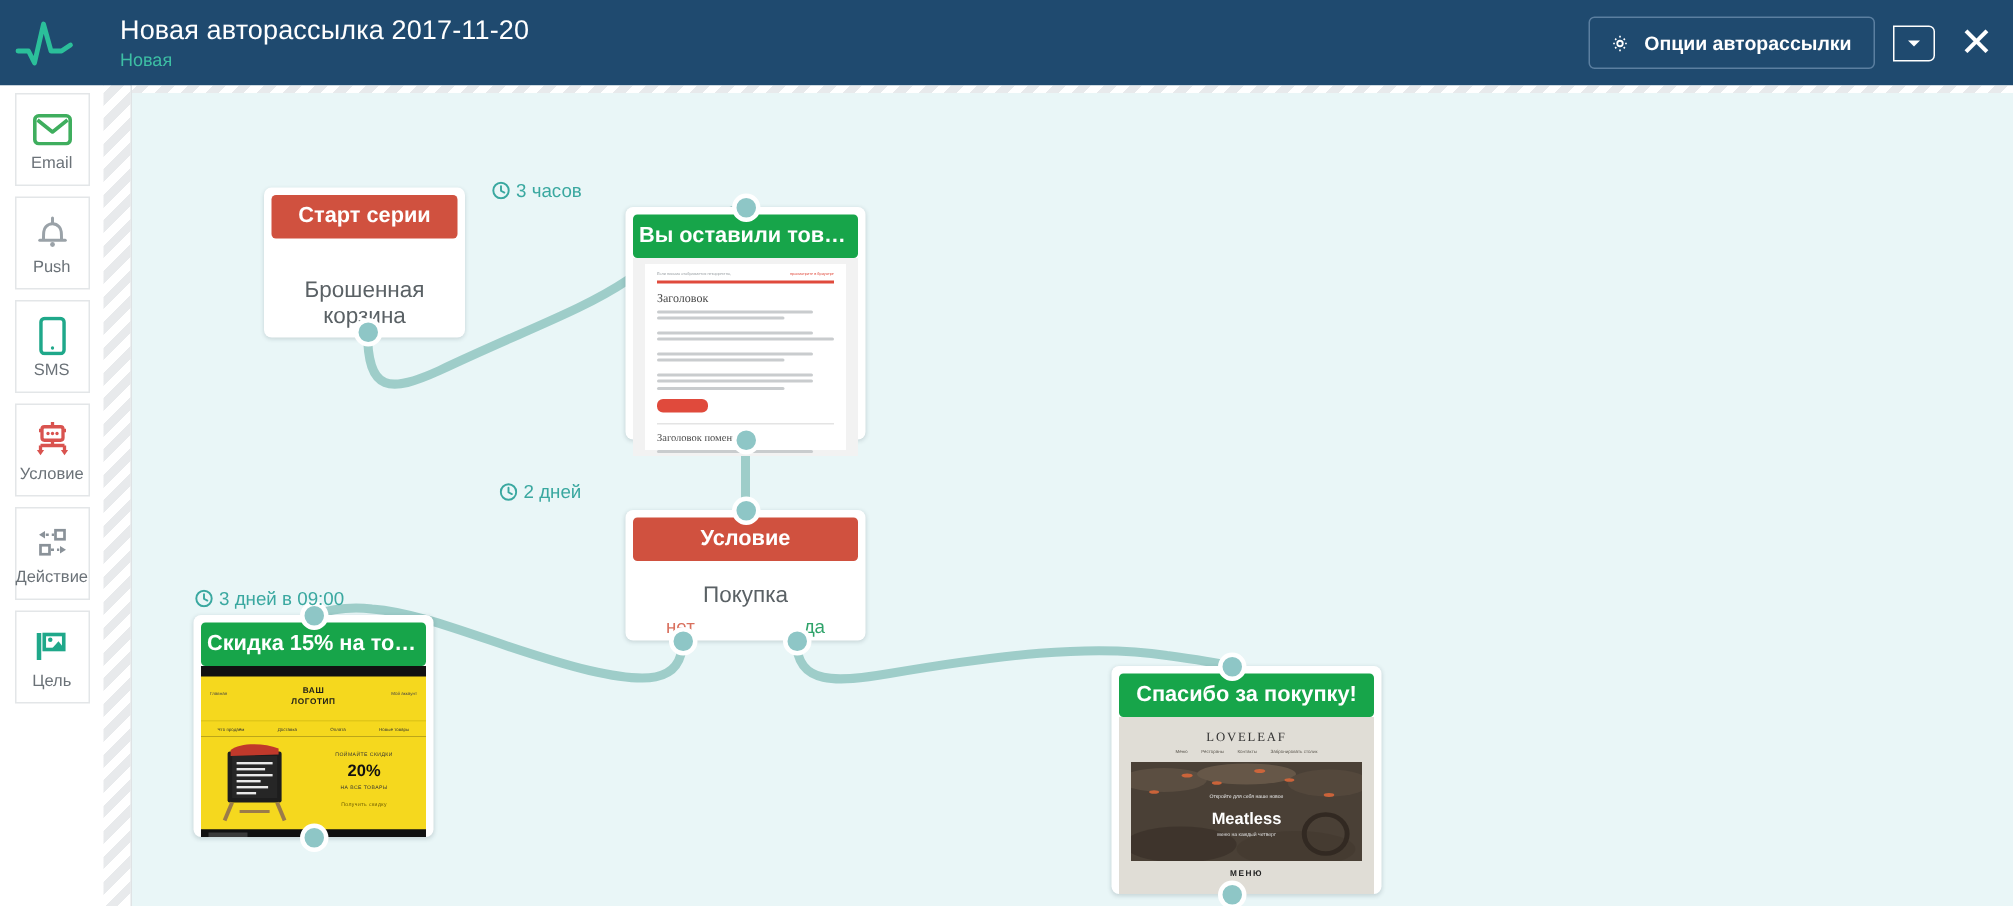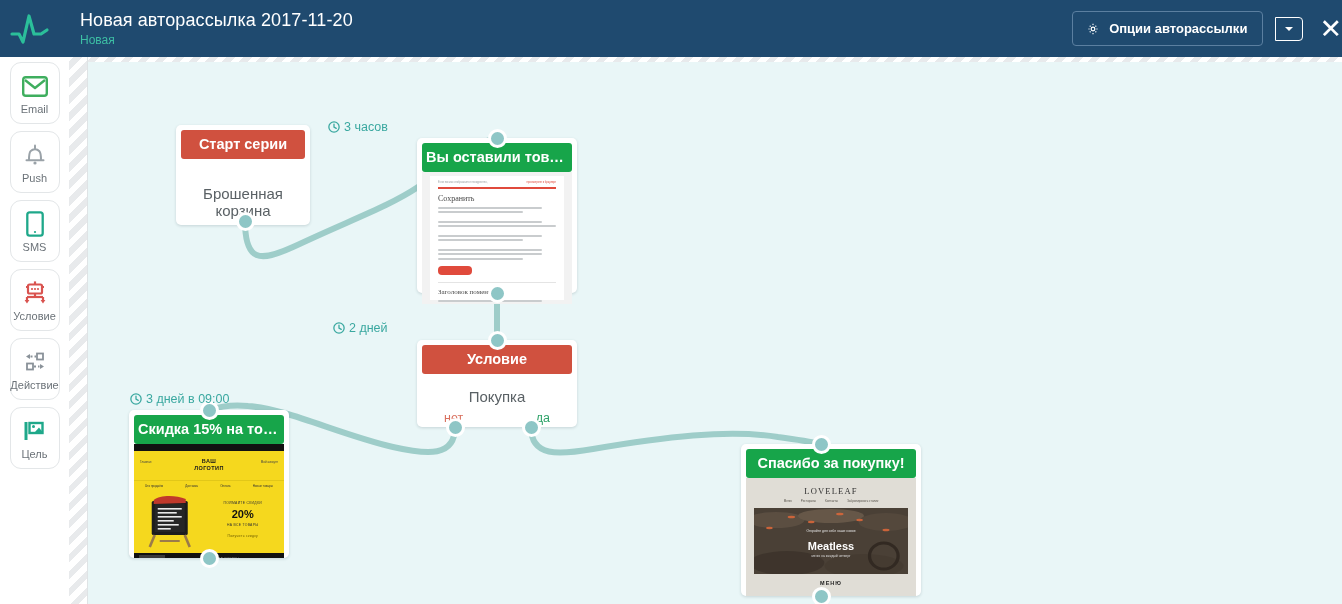--- a/index.html
+++ b/index.html
@@ -15,21 +15,21 @@
     position: absolute; top:0; left:0;
     width: 1342px; height: 57px;
     background: #1f4a6f;
     display: flex; align-items: center; gap: 18px;
   }
   .logo-wrap { width: 48px; display:flex; justify-content:center; align-items:center; margin-left: 6px;}
   .title-block { margin-left: 8px; }
   .title-main { color:#ffffff; font-size:18px; font-weight:400; line-height:20px; letter-spacing:0.1px;}
   .title-sub { color:#3dbfa4; font-size:12px; line-height:16px; margin-top:2px;}
   .topbar-right {
-    margin-left:auto; display:flex; align-items:center; gap:0; padding-right:0;
+    margin-left:auto; display:flex; align-items:center; gap:0; padding-right:13px;
   }
   .btn-options {
     display:flex; align-items:center; gap:9px;
     border:1px solid #5b7fa0; border-radius:4px;
     color:#fff; font-size:13px; font-weight:bold;
     padding: 9px 15px 9px 13px;
     background: transparent;
     white-space: nowrap;
   }
   .btn-save-group { display:flex; margin-left: 12px; }
@@ -58,21 +58,21 @@
     font-weight:300; font-family:"DejaVu Sans", sans-serif;
   }
 
   
   .sidebar {
     position:absolute; top:57px; left:0; width:69px; height:547px;
     background:#ffffff; padding-top:5px;
   }
   .side-item {
     width:50px; margin:0 auto 7px auto; height:62px;
-    border:1px solid #e3e6e8; border-radius:11px;
+    border:1px solid #e3e6e8; border-radius:0;
     display:flex; flex-direction:column; align-items:center; justify-content:center;
     background:#fff;
   }
   .side-ico { height:30px; display:flex; align-items:center; justify-content:center;}
   .side-label { font-size:11px; color:#6b7278; margin-top:2px; }
 
   
   .gutter {
     position:absolute; top:57px; left:69px; width:19px; height:547px;
     background: repeating-linear-gradient(-45deg,
@@ -321,21 +321,21 @@
 
   <div class="node" style="left:329px; top:81px; width:160px; height:155px;">
     <div class="node-head head-green">Вы оставили товар...</div>
     <div class="thumb t1">
       <div class="t1-inner">
         <div class="t1-topline">
           <span>Если письмо отображается некорректно,</span>
           <span style="color:#e04a3c;">просмотрите в браузере</span>
         </div>
         <div class="t1-rule"></div>
-        <div class="t1-h">Сохранить</div>
+        <div class="t1-h">Заголовок</div>
         <div class="blurline m"></div>
           <div class="blurline s"></div>
         <div style="height:3px"></div>
         <div class="blurline m"></div>
           <div class="blurline"></div>
         <div style="height:3px"></div>
         <div class="blurline m"></div>
           <div class="blurline s"></div>
         <div style="height:3px"></div>
         <div class="blurline m"></div>

